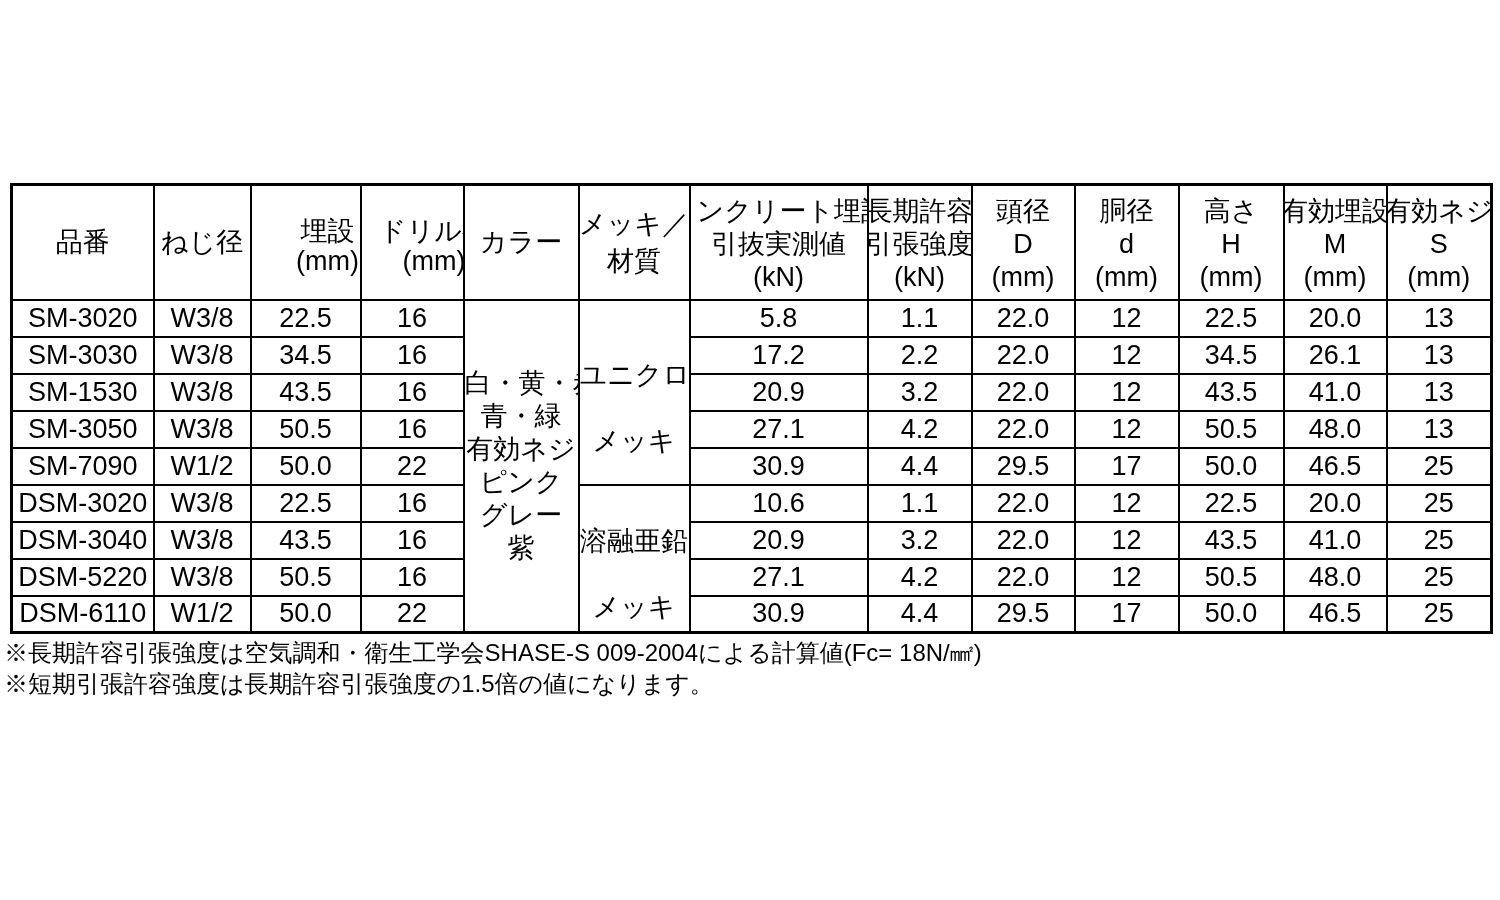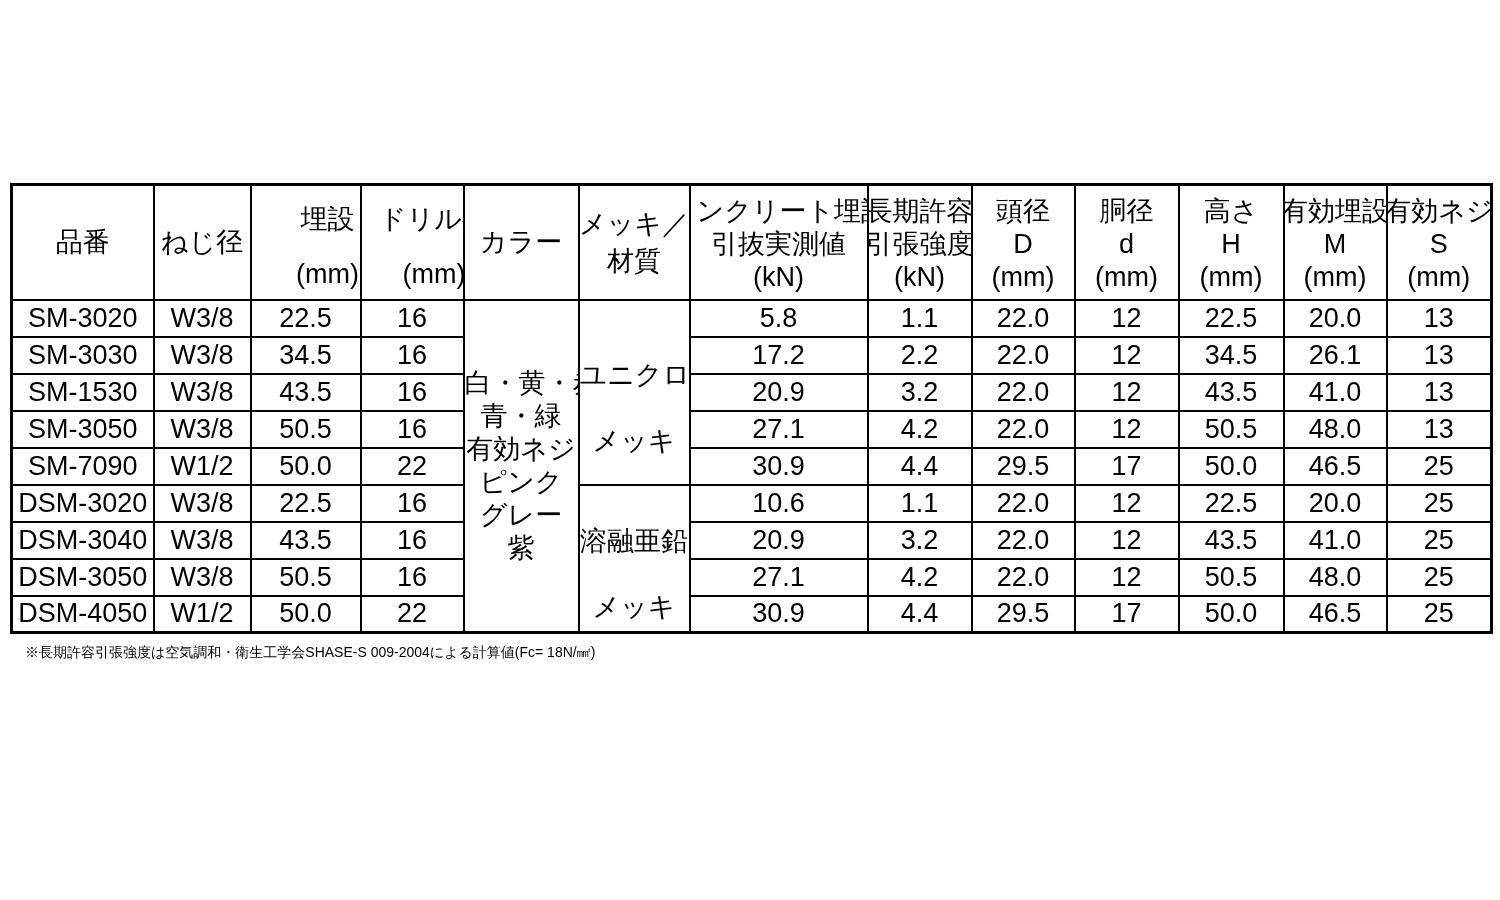--- a/index.html
+++ b/index.html
@@ -6,26 +6,26 @@
   body{width:1500px;height:900px;position:relative;overflow:hidden;
        font-family:"Liberation Sans",sans-serif;color:#000;}
   .spec-table{position:absolute;left:10px;top:183px;width:1480px;
               border-collapse:collapse;table-layout:fixed;border:3px solid #000;}
   .spec-table th,.spec-table td{border:2px solid #000;padding:0;text-align:center;
               vertical-align:middle;font-weight:400;font-size:27px;overflow:hidden;}
   thead tr{height:115px;}
   tbody tr{height:37px;}
   .hbox{height:111px;display:flex;flex-direction:column;align-items:center;box-sizing:border-box;}
   .hbox.c{justify-content:center;gap:7px;}
-  .hbox.s2{justify-content:space-between;padding:17px 0 9px;margin-left:44px;}
+  .hbox.s2{justify-content:center;padding:17px 0 9px;margin-left:44px;}
   .hbox.s3{justify-content:space-between;padding:9px 0 6px;}
   .hl{line-height:30px;white-space:nowrap;}
   .color-cell div{line-height:33px;white-space:nowrap;}
   .plating-cell div{line-height:34px;white-space:nowrap;margin-top:32px;}
-  .footnotes{position:absolute;left:25px;top:637px;font-size:14px;line-height:31px;}
+  .footnotes{position:absolute;left:4px;top:637px;font-size:24px;line-height:31px;}
   .footnotes div{white-space:nowrap;}
 </style>
 </head>
 <body>
 
 <table class="spec-table">
   <colgroup>
     <col style="width:142px">
       <col style="width:97px">
       <col style="width:110px">
@@ -228,43 +228,44 @@
       <td>16</td>
       <td>20.9</td>
       <td>3.2</td>
       <td>22.0</td>
       <td>12</td>
       <td>43.5</td>
       <td>41.0</td>
       <td>25</td>
     </tr>
     <tr>
-      <td>DSM-3050</td>
+      <td>DSM-5220</td>
       <td>W3/8</td>
       <td>50.5</td>
       <td>16</td>
       <td>27.1</td>
       <td>4.2</td>
       <td>22.0</td>
       <td>12</td>
       <td>50.5</td>
       <td>48.0</td>
       <td>25</td>
     </tr>
     <tr>
-      <td>DSM-4050</td>
+      <td>DSM-6110</td>
       <td>W1/2</td>
       <td>50.0</td>
       <td>22</td>
       <td>30.9</td>
       <td>4.4</td>
       <td>29.5</td>
       <td>17</td>
       <td>50.0</td>
       <td>46.5</td>
       <td>25</td>
     </tr>
   </tbody>
 </table>
 
 <div class="footnotes">
   <div>※長期許容引張強度は空気調和・衛生工学会SHASE-S 009-2004による計算値(Fc= 18N/㎟)</div>
+  <div>※短期引張許容強度は長期許容引張強度の1.5倍の値になります。</div>
 </div>
 
 </body></html>

